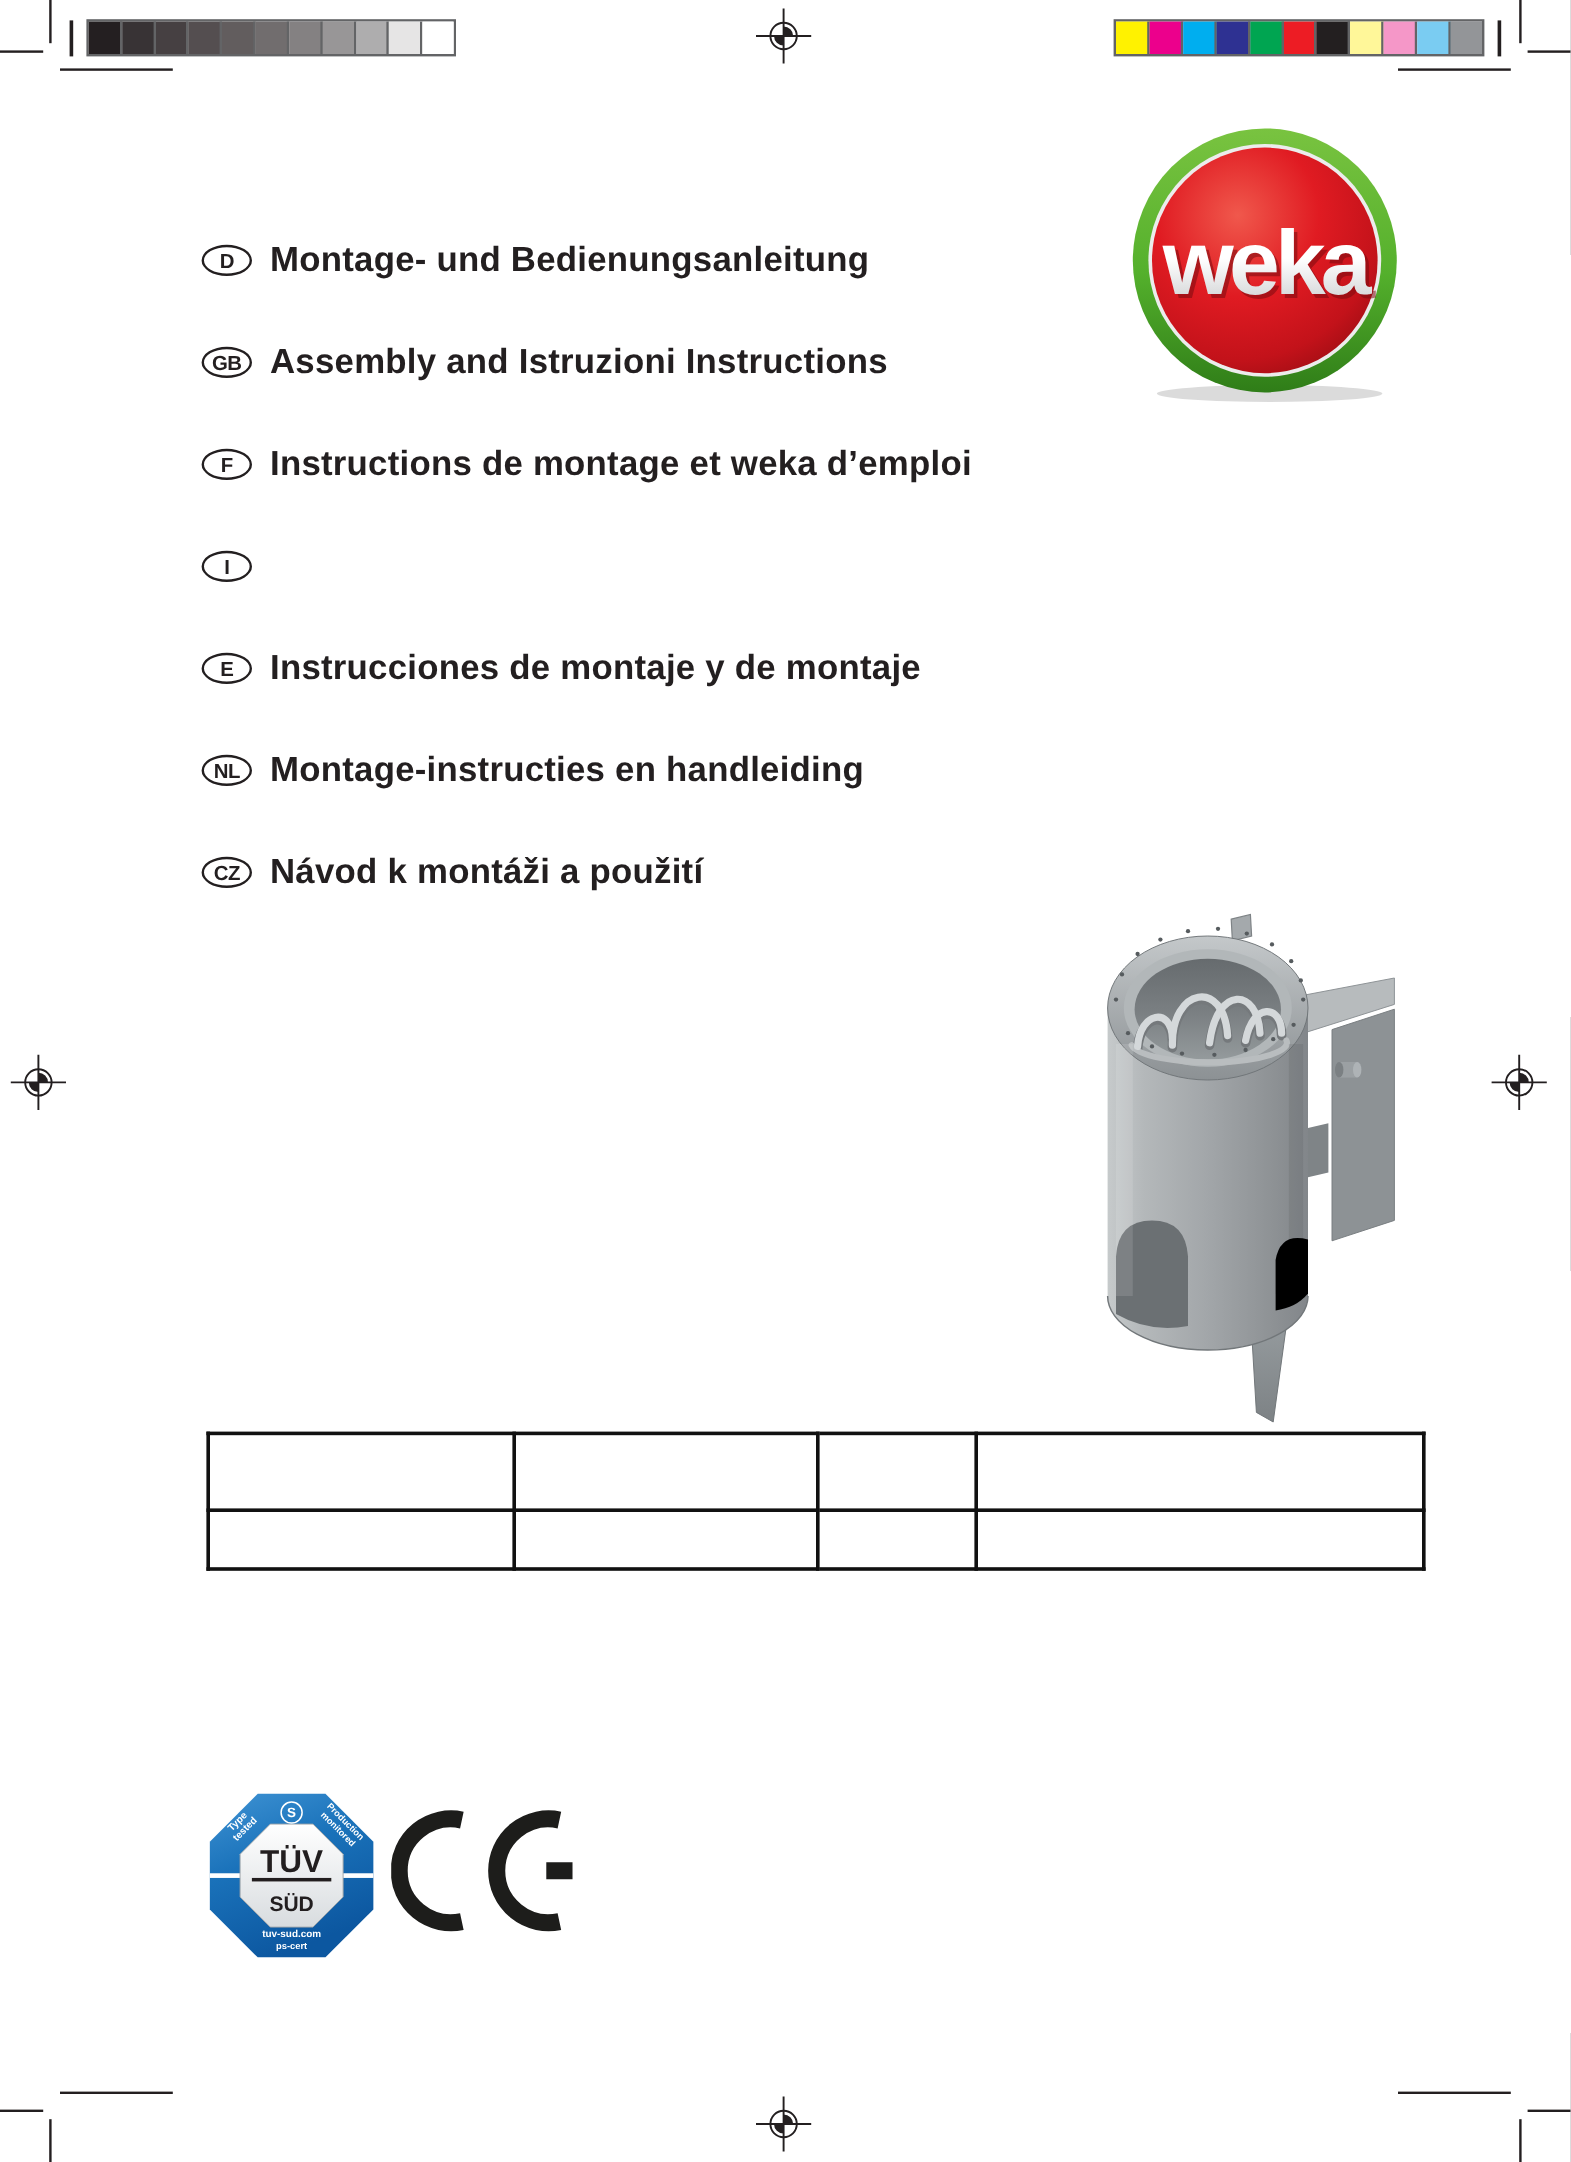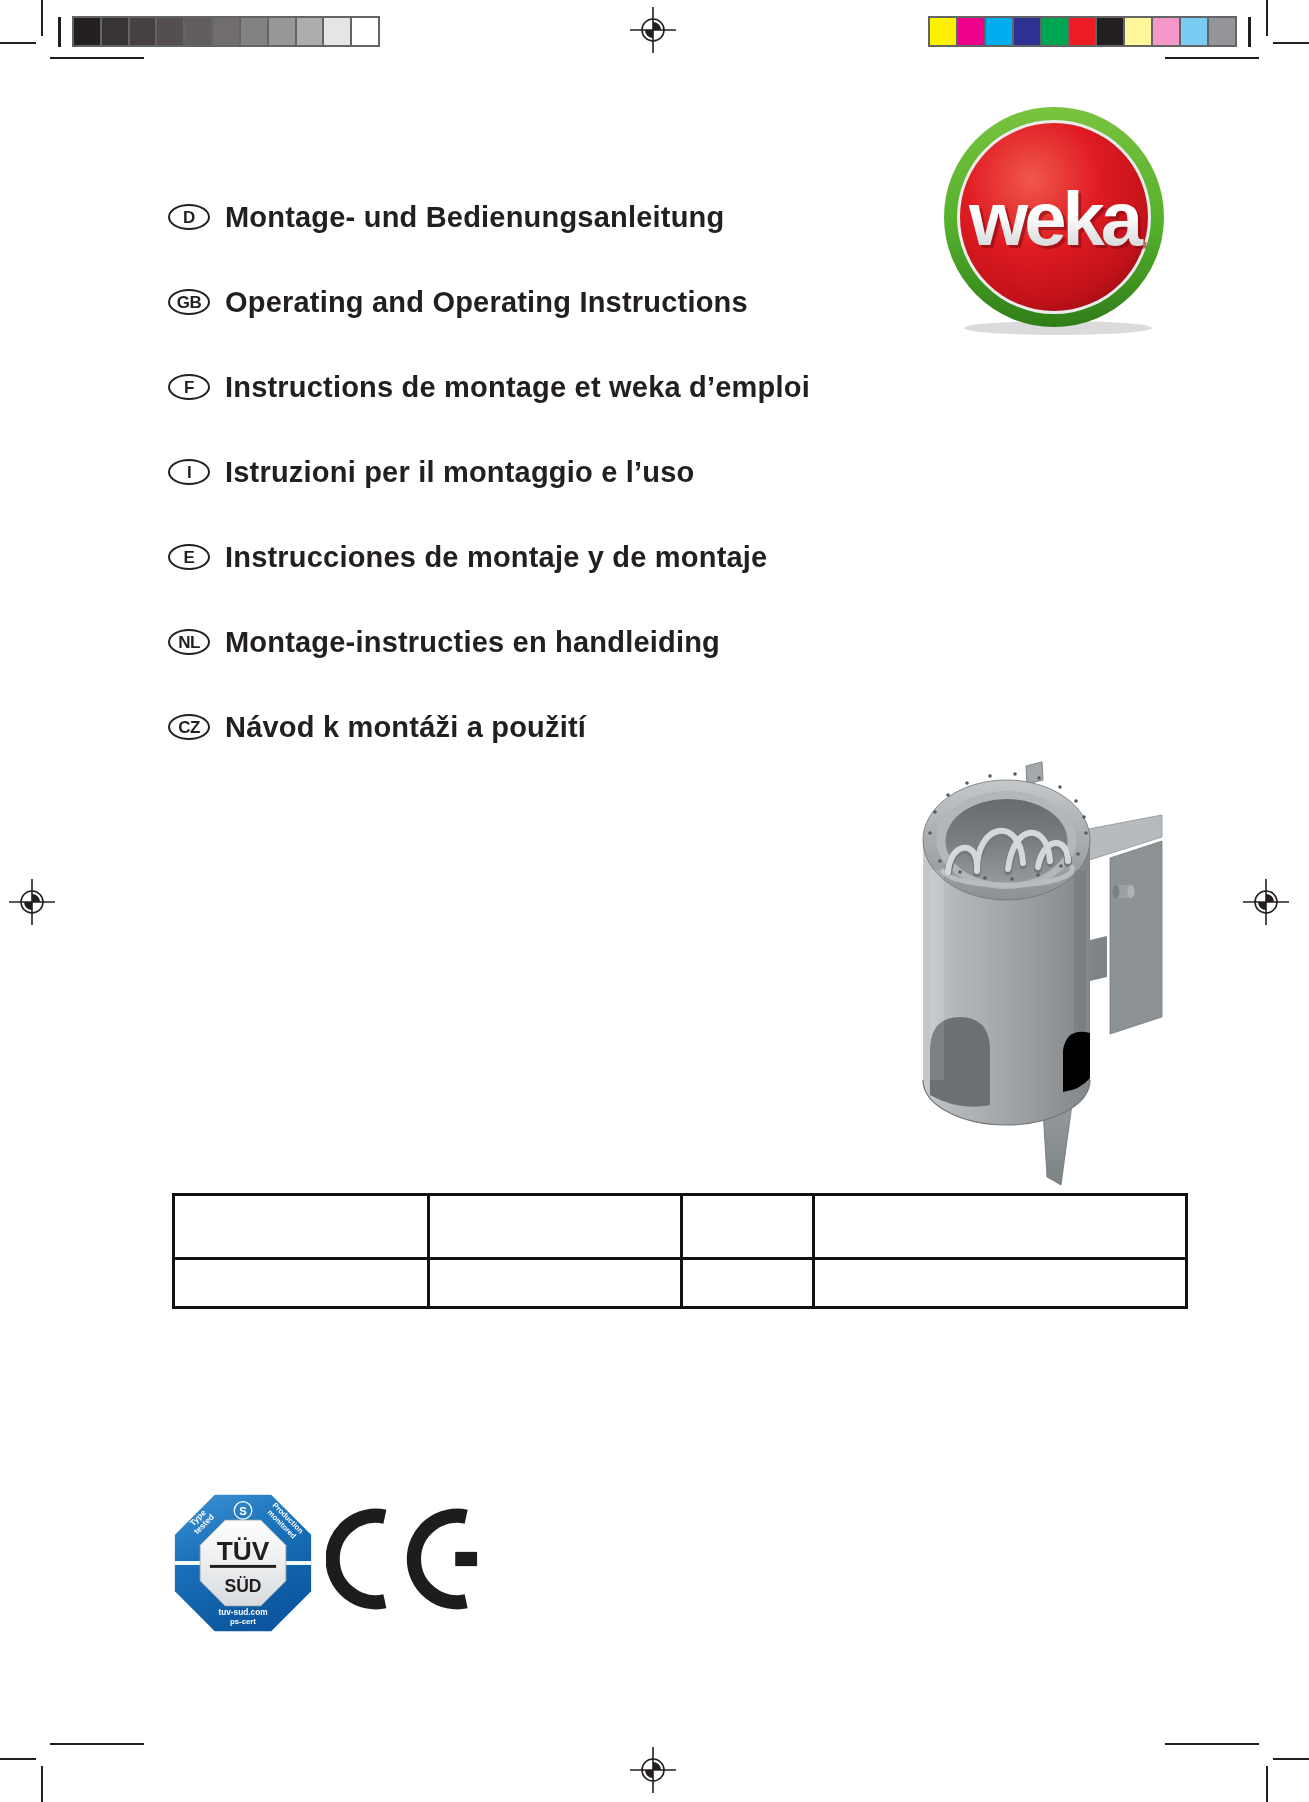--- a/index.html
+++ b/index.html
@@ -99,33 +99,32 @@
   <div class="lang-row" style="top:200px;">
     <span class="lang-badge">
         <span class="lang-code">D</span>
       </span>
     <span class="lang-title">Montage- und Bedienungsanleitung</span>
   </div>
   <div class="lang-row" style="top:285px;">
     <span class="lang-badge">
         <span class="lang-code">GB</span>
       </span>
-    <span class="lang-title">Operating and Operating Instructions</span>
+    <span class="lang-title">Assembly and Istruzioni Instructions</span>
   </div>
   <div class="lang-row" style="top:370px;">
     <span class="lang-badge">
         <span class="lang-code">F</span>
       </span>
     <span class="lang-title">Instructions de montage et weka d’emploi</span>
   </div>
   <div class="lang-row" style="top:455px;">
     <span class="lang-badge">
         <span class="lang-code">I</span>
       </span>
-    <span class="lang-title">Istruzioni per il montaggio e l’uso</span>
   </div>
   <div class="lang-row" style="top:540px;">
     <span class="lang-badge">
         <span class="lang-code">E</span>
       </span>
     <span class="lang-title">Instrucciones de montaje y de montaje</span>
   </div>
   <div class="lang-row" style="top:625px;">
     <span class="lang-badge">
         <span class="lang-code">NL</span>

